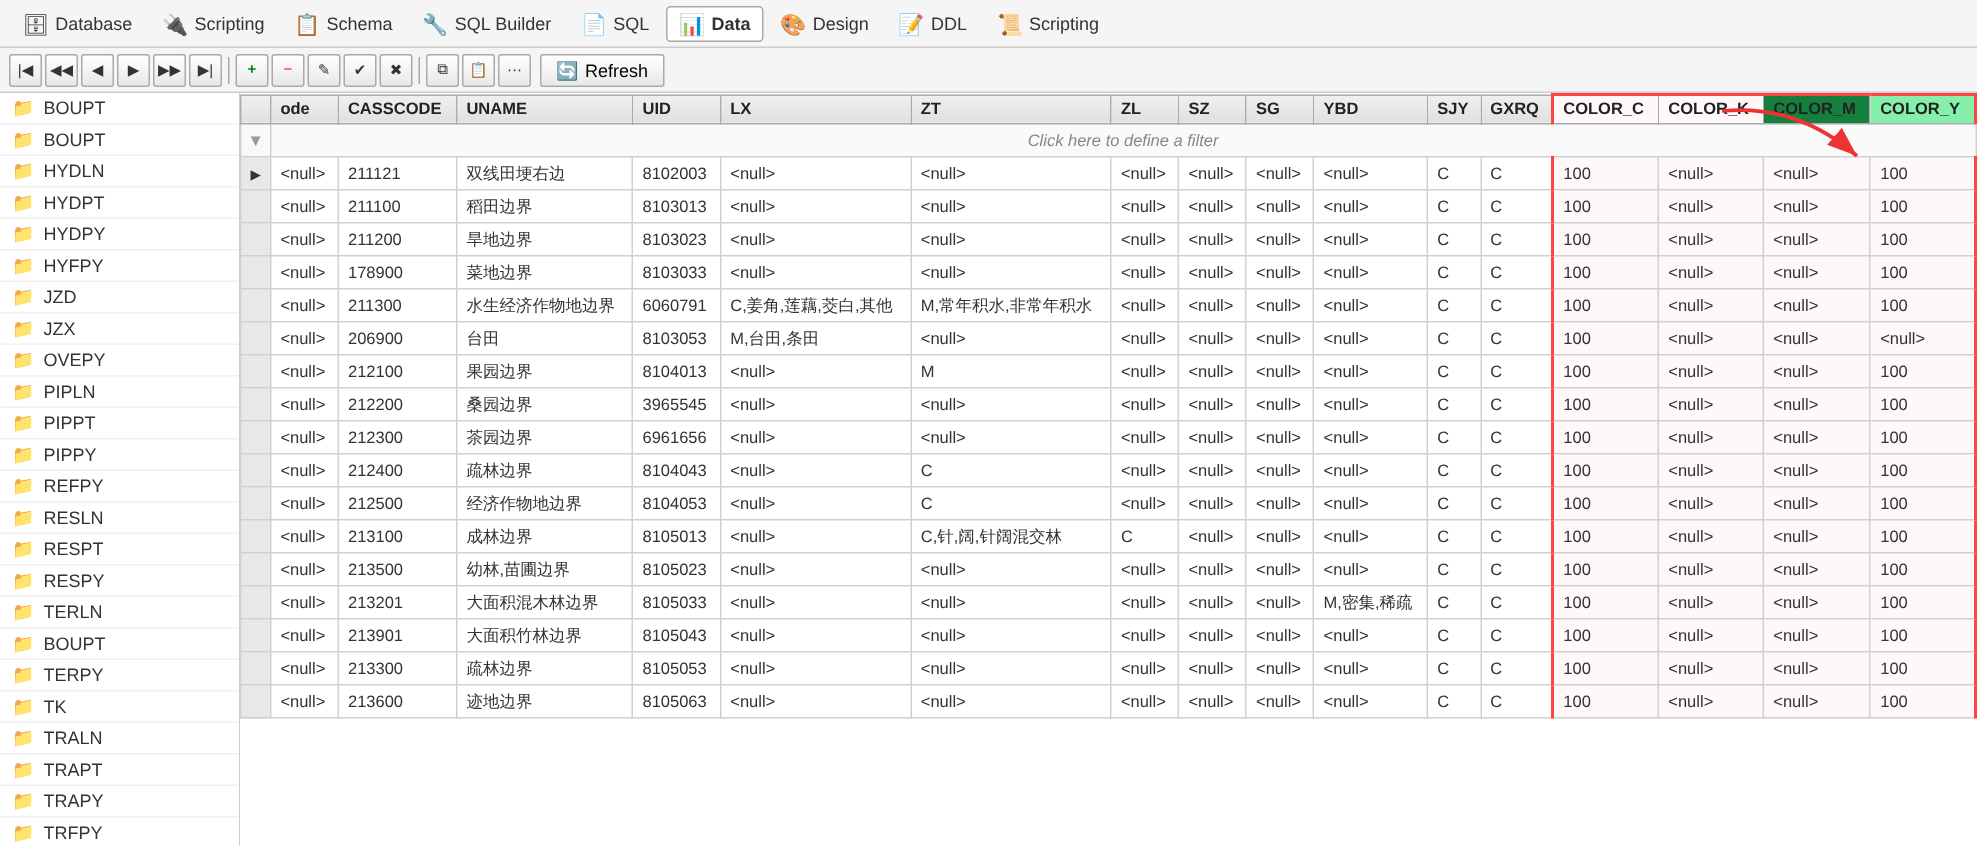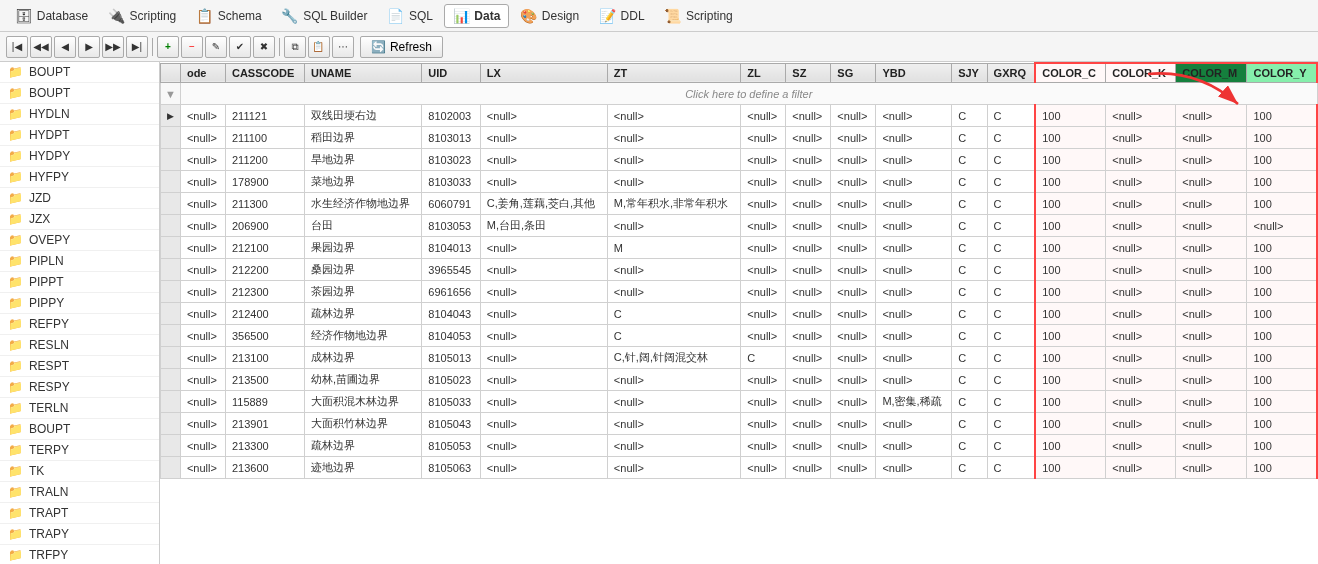--- a/index.html
+++ b/index.html
@@ -545,21 +545,21 @@
             <td>C</td>
             <td>C</td>
             <td style="border-left: 2px solid rgb(255, 68, 68); background: rgb(255, 248, 248);">100</td>
             <td style="background: rgb(255, 248, 248);">&lt;null&gt;</td>
             <td style="background: rgb(255, 248, 248);">&lt;null&gt;</td>
             <td style="border-right: 2px solid rgb(255, 68, 68); background: rgb(255, 248, 248);">100</td>
           </tr>
           <tr>
             <td style="background: rgb(232, 232, 232); text-align: center; font-size: 9px; width: 12px;"></td>
             <td>&lt;null&gt;</td>
-            <td>356500</td>
+            <td>212500</td>
             <td>经济作物地边界</td>
             <td>8104053</td>
             <td>&lt;null&gt;</td>
             <td>C</td>
             <td>&lt;null&gt;</td>
             <td>&lt;null&gt;</td>
             <td>&lt;null&gt;</td>
             <td>&lt;null&gt;</td>
             <td>C</td>
             <td>C</td>
@@ -602,21 +602,21 @@
             <td>C</td>
             <td>C</td>
             <td style="border-left: 2px solid rgb(255, 68, 68); background: rgb(255, 248, 248);">100</td>
             <td style="background: rgb(255, 248, 248);">&lt;null&gt;</td>
             <td style="background: rgb(255, 248, 248);">&lt;null&gt;</td>
             <td style="border-right: 2px solid rgb(255, 68, 68); background: rgb(255, 248, 248);">100</td>
           </tr>
           <tr>
             <td style="background: rgb(232, 232, 232); text-align: center; font-size: 9px; width: 12px;"></td>
             <td>&lt;null&gt;</td>
-            <td>115889</td>
+            <td>213201</td>
             <td>大面积混木林边界</td>
             <td>8105033</td>
             <td>&lt;null&gt;</td>
             <td>&lt;null&gt;</td>
             <td>&lt;null&gt;</td>
             <td>&lt;null&gt;</td>
             <td>&lt;null&gt;</td>
             <td>M,密集,稀疏</td>
             <td>C</td>
             <td>C</td>

